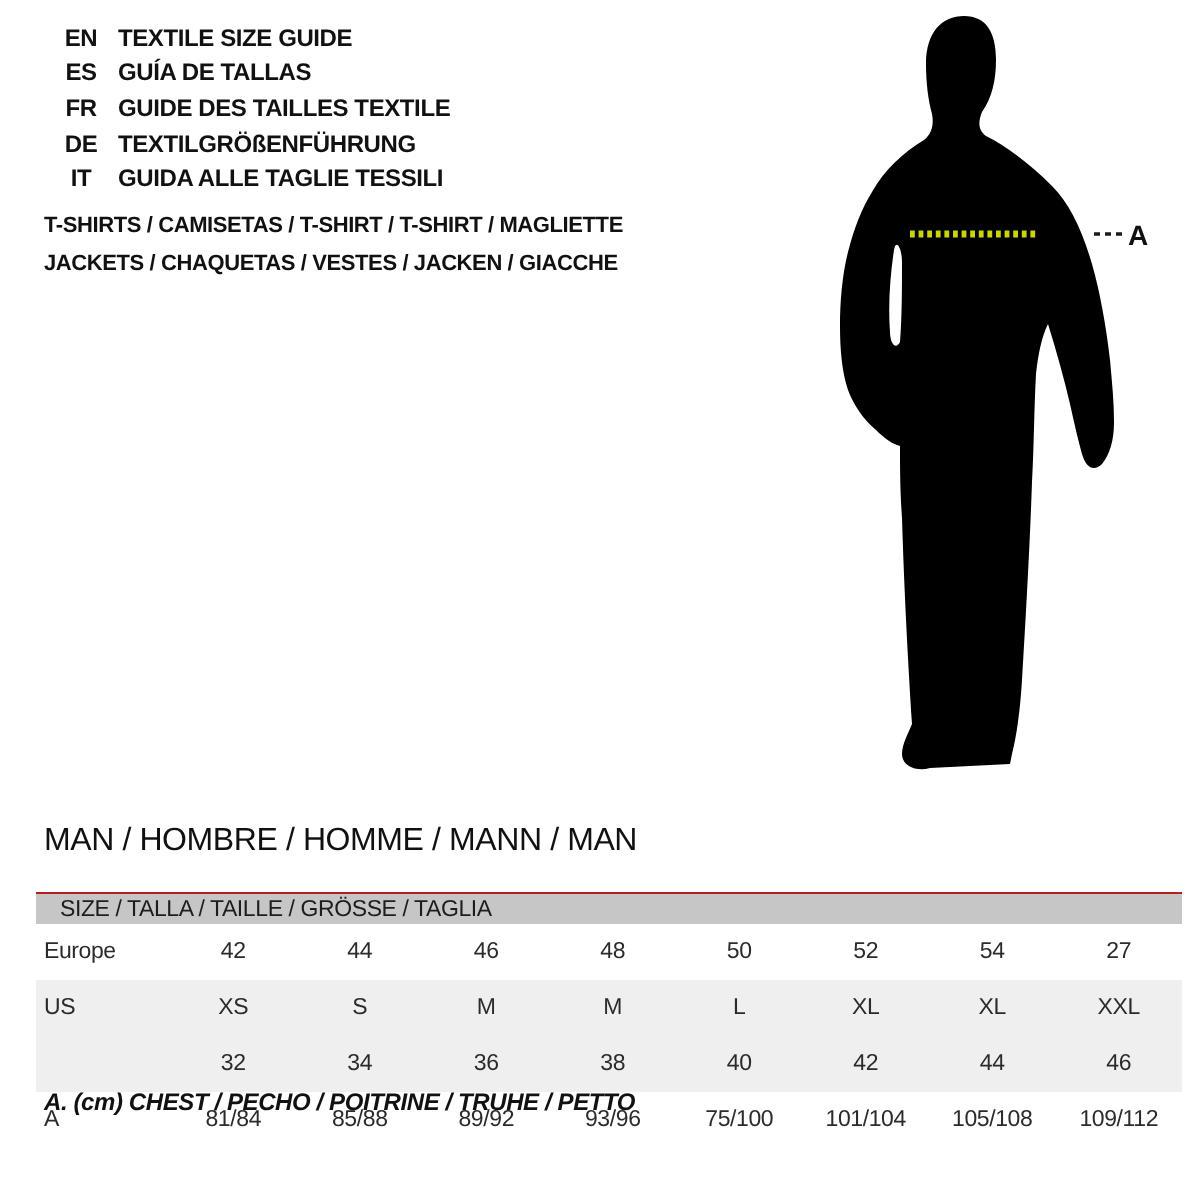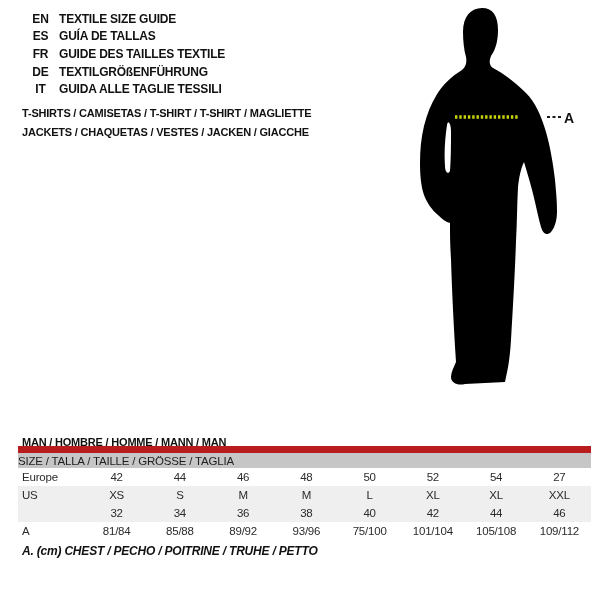--- a/index.html
+++ b/index.html
@@ -9,28 +9,28 @@
   }
   
   .langs{position:absolute;left:22px;top:10px;font-weight:700;font-size:12px;letter-spacing:-0.2px;text-align:center;}
   .lang-row{display:flex;height:17.6px;align-items:center;}
   .lang-code{width:37px;flex:0 0 37px;}
   
   .cats{position:absolute;left:22px;top:104px;font-weight:700;font-size:11px;line-height:19px;letter-spacing:-0.2px;}
   
   .figure-wrap{position:absolute;left:405px;top:5px;width:172px;height:385px;}
   
-  .section-title{position:absolute;left:22px;top:436px;font-weight:700;font-size:11px;letter-spacing:-0.2px;}
+  .section-title{position:absolute;left:22px;top:412px;font-weight:400;font-size:16px;letter-spacing:-0.2px;}
   
   .size-table{position:absolute;left:18px;top:446px;width:573px;border-collapse:collapse;
     font-size:11.5px;color:#2b2b2b;letter-spacing:-0.2px;table-layout:fixed;}
   .size-table col.c-label{width:67px;}
-  .size-table th,.size-table td{font-weight:400;text-align:center;padding:0;height:18px;vertical-align:middle;}
+  .size-table th,.size-table td{font-weight:400;text-align:center;padding:0;height:28px;vertical-align:middle;}
   .size-table th{text-align:left;padding-left:4px;}
-  .size-table tr.hdr td{background:#c6c6c6;text-align:left;padding-left:0;height:15px;color:#1d1d1d;border-top:7px solid #b91c1c;}
+  .size-table tr.hdr td{background:#c6c6c6;text-align:left;padding-left:12px;height:15px;color:#1d1d1d;border-top:1px solid #b91c1c;}
   .size-table tr.band th,.size-table tr.band td{background:#efefef;}
   
   .footnote{position:absolute;left:22px;top:544px;font-weight:700;font-size:12px;letter-spacing:-0.2px;font-style:italic;}
 </style>
 </head>
 <body>
 
 <div class="canvas">
 
   <div class="langs">

